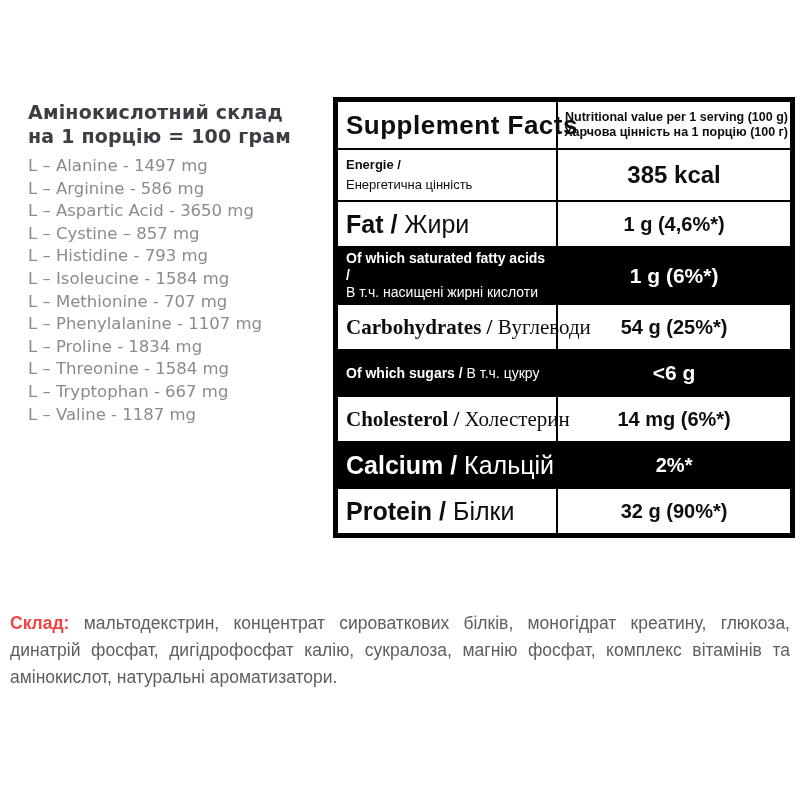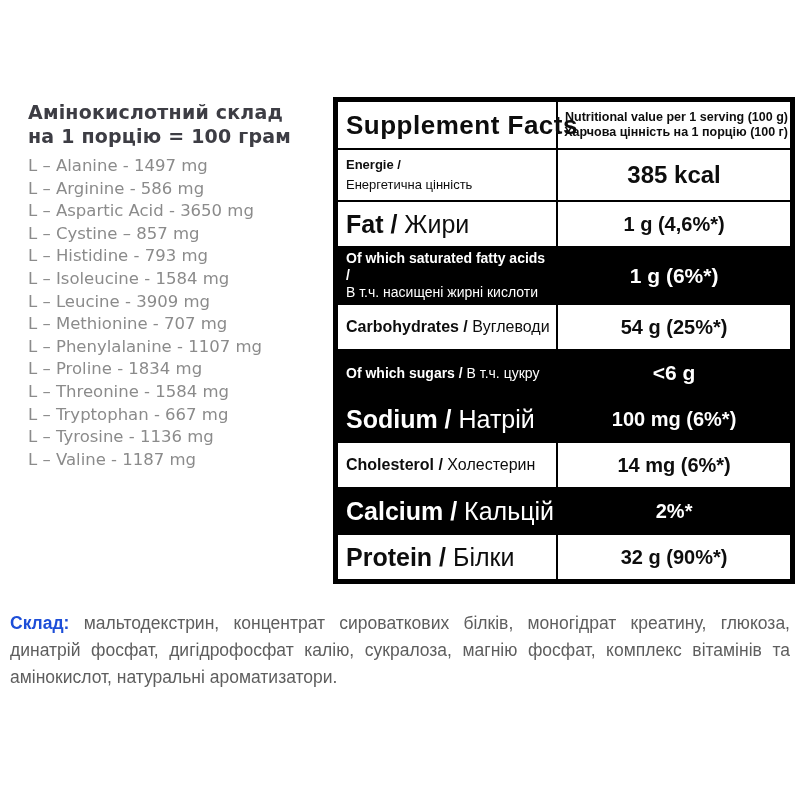--- a/index.html
+++ b/index.html
@@ -87,62 +87,60 @@
 
   tr.dark { background: #000; }
   tr.dark td { color: #ffffff; border-color: #000; }
 
   .en { font-weight: bold; }
   .uk { font-weight: normal; }
 
   tr.style-energie td.label-cell { font-size: 13px; line-height: 20px; height: 46px; }
   tr.style-energie td.value-cell { font-size: 24px; }
   tr.style-lg td.label-cell { font-size: 25px; height: 40px; white-space: nowrap; }
-  tr.style-md td.label-cell { font-size: 16px; height: 40px; white-space: nowrap; }
+  tr.style-md td.label-cell { font-size: 21px; height: 40px; white-space: nowrap; font-family: Liberation Serif, serif; }
   tr.style-sm td.label-cell { font-size: 14px; line-height: 17px; height: 40px; }
   tr.style-sm td.value-cell { font-size: 21px; }
   tr.row-fiber td.label-cell { height: 44px; }
 
   
   .ingredients {
     position: absolute;
     left: 10px;
     top: 592px;
     width: 780px;
     font-size: 17.5px;
     line-height: 27px;
     text-align: justify;
     color: #5e5e5e;
   }
   .ingredients b {
-    color: #1d4ed8;
+    color: #ef4444;
   }
 </style>
 </head>
 <body>
 
 <div class="amino-panel">
   <div class="amino-title">
     <div>Амінокислотний склад</div>
     <div>на 1 порцію = 100 грам</div>
   </div>
   <ul class="amino-list" id="amino-list">
       <li>L – Alanine - 1497 mg</li>
       <li>L – Arginine - 586 mg</li>
       <li>L – Aspartic Acid - 3650 mg</li>
       <li>L – Cystine – 857 mg</li>
       <li>L – Histidine - 793 mg</li>
       <li>L – Isoleucine - 1584 mg</li>
-      <li>L – Leucine - 3909 mg</li>
       <li>L – Methionine - 707 mg</li>
       <li>L – Phenylalanine - 1107 mg</li>
       <li>L – Proline - 1834 mg</li>
       <li>L – Threonine - 1584 mg</li>
       <li>L – Tryptophan - 667 mg</li>
-      <li>L – Tyrosine - 1136 mg</li>
       <li>L – Valine - 1187 mg</li>
     </ul>
 </div>
 
 <table class="facts-table">
   <colgroup>
       <col class="c-label">
       <col class="c-value">
     </colgroup>
   <tbody id="facts-body">
@@ -166,24 +164,20 @@
         <td class="value-cell">1 g (6%*)</td>
       </tr>
       <tr class="style-md row-carbohydrates">
         <td class="label-cell"><span class="en">Carbohydrates / </span><span class="uk">Вуглеводи</span></td>
         <td class="value-cell">54 g (25%*)</td>
       </tr>
       <tr class="dark style-sm row-sugars">
         <td class="label-cell"><span class="en">Of which sugars / </span><span class="uk">В т.ч. цукру</span></td>
         <td class="value-cell">&lt;6 g</td>
       </tr>
-      <tr class="dark style-lg row-sodium">
-        <td class="label-cell"><span class="en">Sodium / </span><span class="uk">Натрій</span></td>
-        <td class="value-cell">100 mg (6%*)</td>
-      </tr>
       <tr class="style-md row-cholesterol">
         <td class="label-cell"><span class="en">Cholesterol / </span><span class="uk">Холестерин</span></td>
         <td class="value-cell">14 mg (6%*)</td>
       </tr>
       <tr class="dark style-lg row-calcium">
         <td class="label-cell"><span class="en">Calcium / </span><span class="uk">Кальцій</span></td>
         <td class="value-cell">2%*</td>
       </tr>
       <tr class="style-lg row-protein">
         <td class="label-cell"><span class="en">Protein / </span><span class="uk">Білки</span></td>

